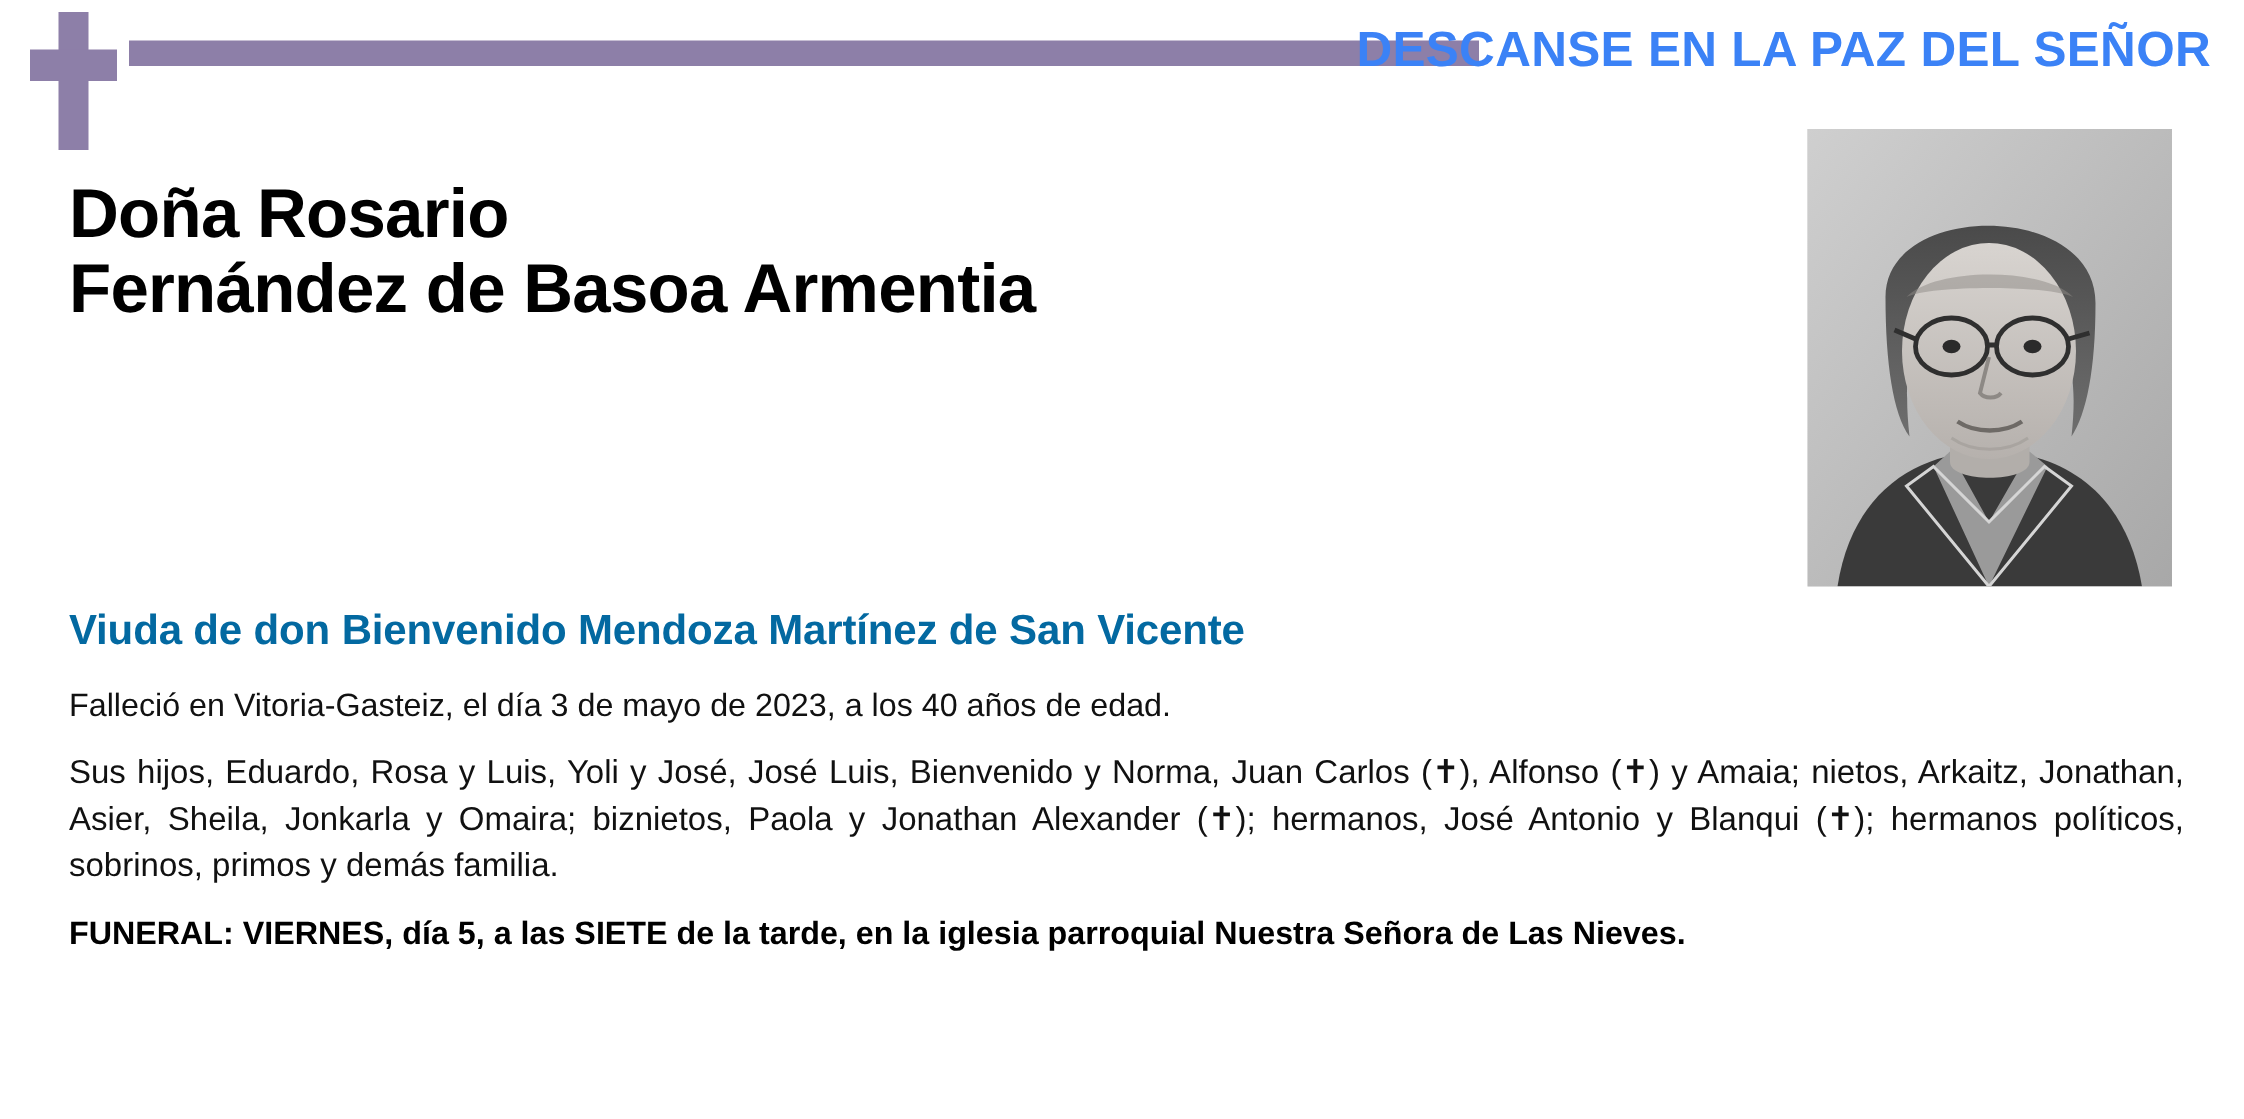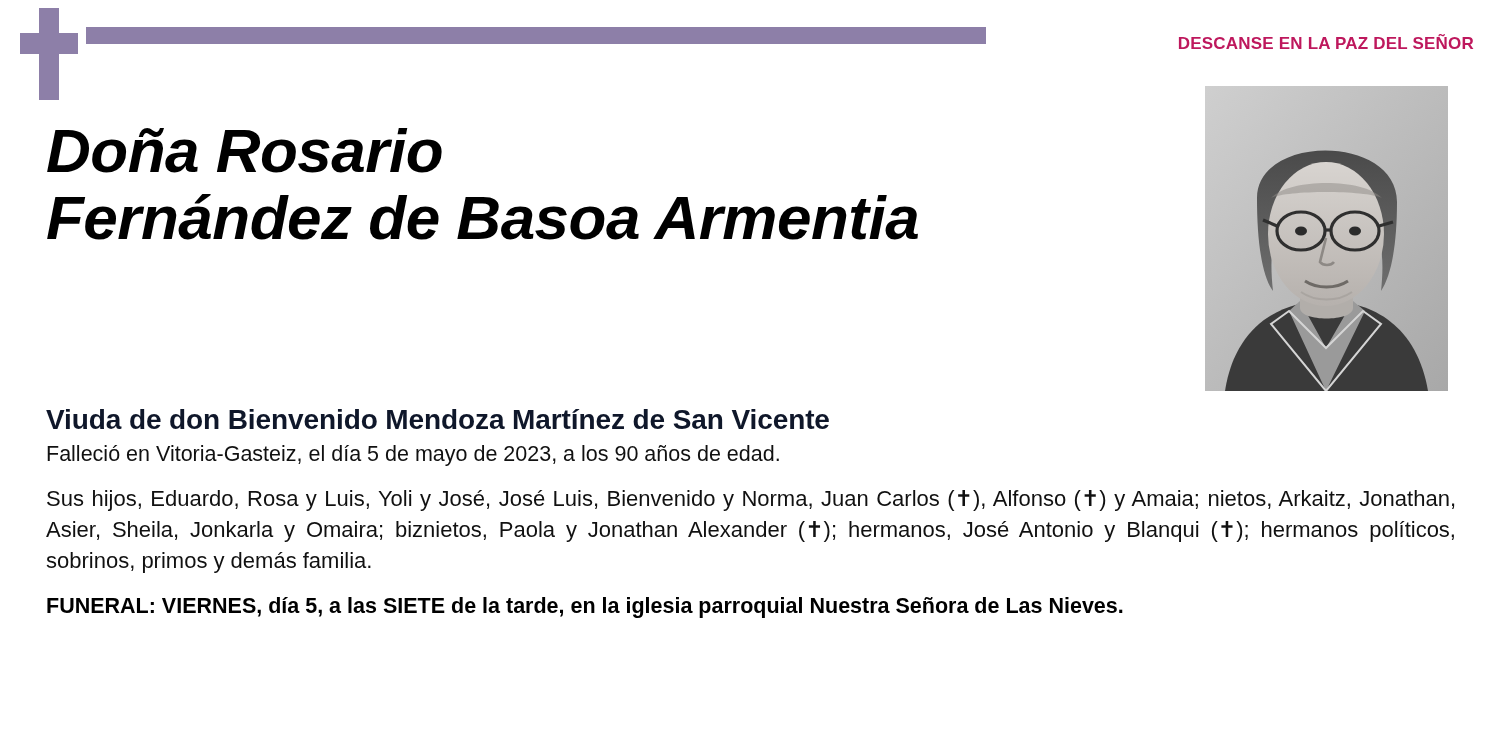--- a/index.html
+++ b/index.html
@@ -56,25 +56,25 @@
     position: absolute;
     left: 86px;
     top: 27px;
     height: 17px;
     width: 900px;
     background: #8d7fa8;
   }
   .header-title {
     position: absolute;
     right: 22px;
-    top: 34px;
-    font-size: 17px;
+    top: 14px;
+    font-size: 33px;
     font-weight: bold;
     letter-spacing: 0.2px;
-    color: #be185d;
+    color: #3b82f6;
     font-family: "Liberation Sans", sans-serif;
     white-space: nowrap;
   }
 
   
   .portrait {
     position: absolute;
     right: 48px;
     top: 86px;
     width: 243px;
@@ -85,41 +85,40 @@
   .portrait svg { display: block; }
 
   
   .name-block {
     position: absolute;
     left: 46px;
     top: 118px;
     width: 1120px;
   }
   .deceased-name {
-    font-size: 62px;
+    font-size: 46px;
     line-height: 1.08;
     font-weight: bold;
     color: #000000;
     letter-spacing: -0.5px;
     white-space: pre-line;
-    font-style: italic;
   }
 
   
   .body-block {
     position: absolute;
     left: 46px;
     top: 404px;
     right: 40px;
   }
   .spouse {
     font-size: 28px;
     font-weight: bold;
-    color: #0f172a;
-    margin-bottom: 6px;
+    color: #0369a1;
+    margin-bottom: 22px;
     letter-spacing: -0.1px;
   }
   .death-line {
     font-size: 21.5px;
     color: #111111;
     margin-bottom: 16px;
   }
   .family {
     font-size: 22px;
     color: #111111;
@@ -200,18 +199,18 @@
     </svg>
   </div>
 
   <div class="name-block">
     <div class="deceased-name">Doña Rosario
 Fernández de Basoa Armentia</div>
   </div>
 
   <div class="body-block">
     <div class="spouse">Viuda de don Bienvenido Mendoza Martínez de San Vicente</div>
-    <div class="death-line">Falleció en Vitoria-Gasteiz, el día 5 de mayo de 2023, a los 90 años de edad.</div>
+    <div class="death-line">Falleció en Vitoria-Gasteiz, el día 3 de mayo de 2023, a los 40 años de edad.</div>
     <div class="family">Sus hijos, Eduardo, Rosa y Luis, Yoli y José, José Luis, Bienvenido y Norma, Juan Carlos (✝), Alfonso (✝) y Amaia; nietos, Arkaitz, Jonathan, Asier, Sheila, Jonkarla y Omaira; biznietos, Paola y Jonathan Alexander (✝); hermanos, José Antonio y Blanqui (✝); hermanos políticos, sobrinos, primos y demás familia.</div>
     <div class="event">FUNERAL: VIERNES, día 5, a las SIETE de la tarde, en la iglesia parroquial Nuestra Señora de Las Nieves.</div>
   </div>
 
 </div>
 
 </body></html>

